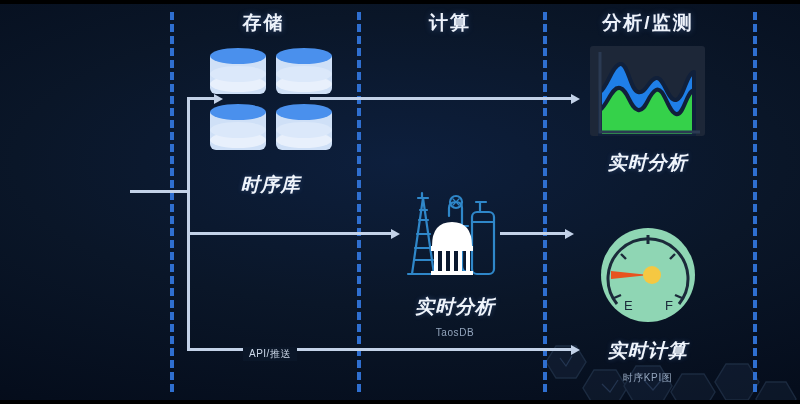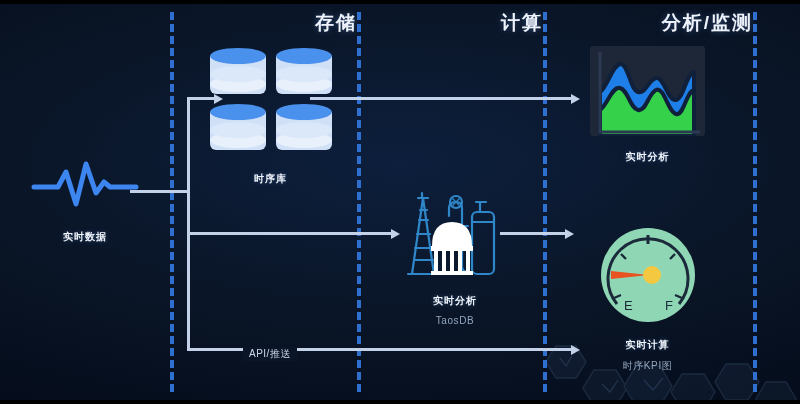--- a/index.html
+++ b/index.html
@@ -36,21 +36,21 @@
     width: 0;
     height: 380px;
     border-left: 4px dashed #2f6fd0;
     z-index: 3;
   }
 
   
   .zone-title {
     position: absolute;
     top: 10px;
-    text-align: right;
+    text-align: center;
     color: #eef3fb;
     font-size: 19px;
     font-weight: bold;
     letter-spacing: 2px;
     text-shadow: 0 0 6px rgba(120,170,255,.35);
     z-index: 6;
     white-space: nowrap;
   }
 
   
@@ -82,25 +82,26 @@
   }
 
   
   .node {
     position: absolute;
     text-align: center;
     z-index: 7;
   }
   .node .cap {
     color: #f0f5fc;
-    font-size: 10px;
+    font-size: 19px;
     font-weight: bold;
     letter-spacing: 1px;
     white-space: nowrap;
     text-shadow: 0 0 5px rgba(120,170,255,.3);
+    font-style: italic;
   }
   .node .sub {
     color: #93a5bd;
     font-size: 10px;
     letter-spacing: .6px;
     margin-top: 7px;
     white-space: nowrap;
   }
 
   
@@ -214,26 +215,20 @@
 
   <div class="conn h" style="left:500px; top:232px; width:66px;"></div>
   <div class="arrow-head" style="left:565px; top:229px;"></div>
 
   <div class="conn h" style="left:187px; top:348px; width:385px;"></div>
   <div class="arrow-head" style="left:571px; top:345px;"></div>
   <div class="conn-label" style="left:243px; top:336px; padding:0 6px; background:#0a1628;">
     <span>API/推送</span>
   </div>
 
-  <div class="node" id="pulse-icon">
-    <svg width="110" height="52" viewBox="0 0 110 52">
-      <polyline points="4,27 28,27 36,12 46,44 56,4 66,33 74,22 80,27 106,27" fill="none" stroke="#3d86f0" stroke-width="5" stroke-linejoin="round" stroke-linecap="round"></polyline>
-    </svg>
-    <div class="cap" style="margin-top:14px;">实时数据</div>
-  </div>
 
   <div class="node" id="db-node">
     <div class="db-grid">
       <div class="db">
         <div class="body" style="top:8px; height:38px; background:#cfe0f7;"></div>
         <div class="disc" style="top:28px; background:#e8f0fc;"></div>
         <div class="disc" style="top:18px; background:#dbe8fa;"></div>
         <div class="disc" style="top:0px;  background:#4a90ed;"></div>
       </div>
       <div class="db">

